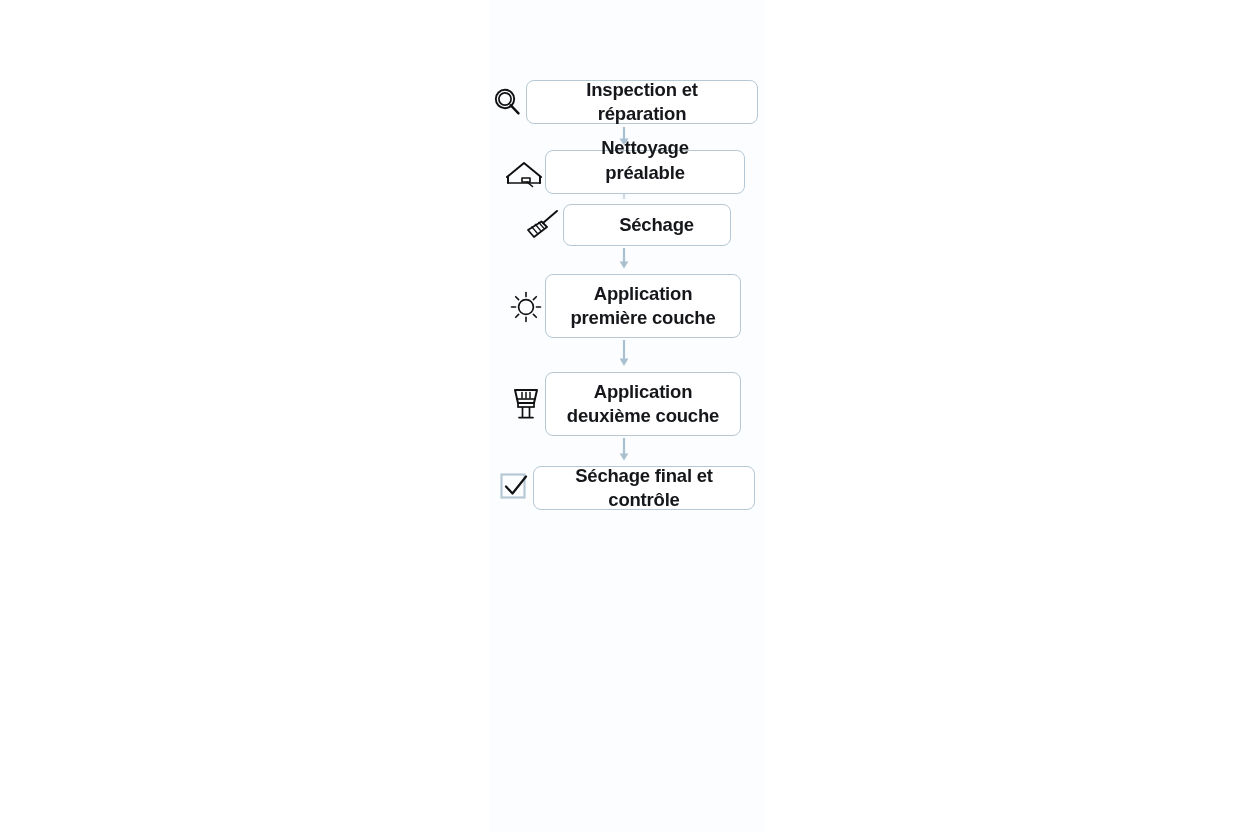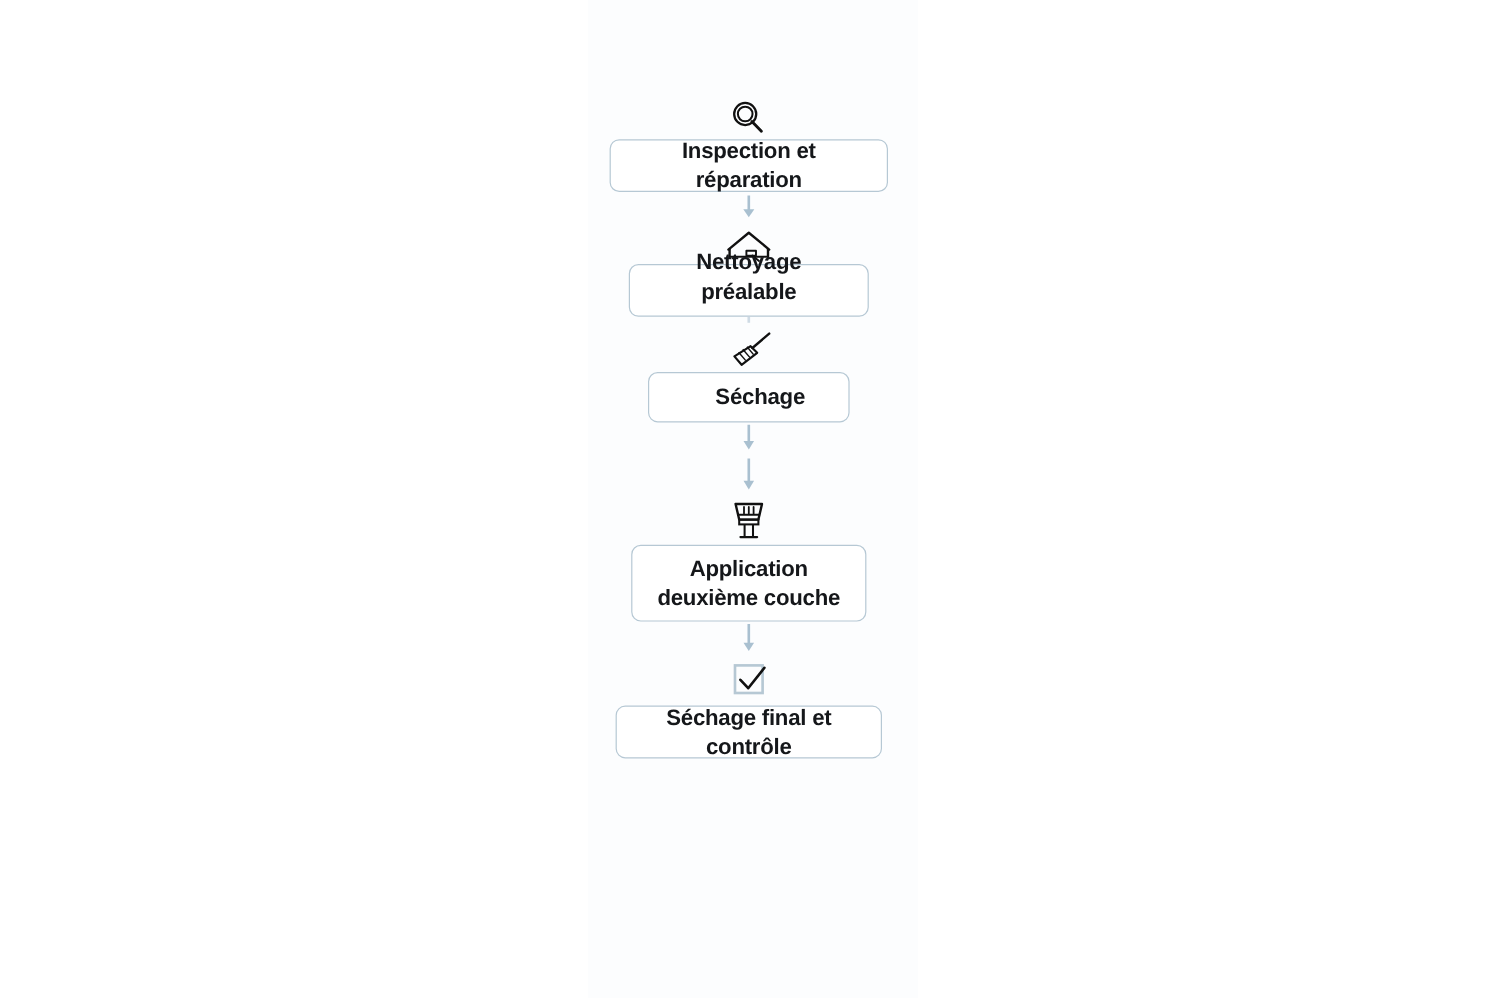--- a/index.html
+++ b/index.html
@@ -49,21 +49,21 @@
     top: 0;
     width: 1248px;
     height: 832px;
     display: flex;
     flex-direction: column;
     align-items: center;
   }
 
   .step {
     display: flex;
-    flex-direction: column;
+    flex-direction: row;
     align-items: center;
   }
 
   .node {
     box-sizing: border-box;
     border: 1.3px solid #b6c8d4;
     border-radius: 8px;
     background: #ffffff;
     color: #15171a;
     font-size: 18.5px;
@@ -164,20 +164,40 @@
     </div>
   </div>
 
   <div class="arrow-slot" style="height:28px;">
     <svg width="16" height="26" viewBox="0 0 16 26" fill="none">
       <line x1="8" y1="1" x2="8" y2="16" stroke="#a9c0d0" stroke-width="2.2"></line>
       <path d="M3.6 14.6 L8 21.5 L12.4 14.6 Z" fill="#a9c0d0"></path>
     </svg>
   </div>
 
+  <div class="step">
+    <div class="icon-slot" style="height:38px;">
+      <svg width="38" height="36" viewBox="0 0 38 36" fill="none">
+        <circle cx="19" cy="19" r="7.4" stroke="#111111" stroke-width="1.7"></circle>
+        <g stroke="#111111" stroke-width="1.6" stroke-linecap="round">
+          <line x1="19" y1="4.5" x2="19" y2="8.6"></line>
+          <line x1="19" y1="29.4" x2="19" y2="33.5"></line>
+          <line x1="4.5" y1="19" x2="8.6" y2="19"></line>
+          <line x1="29.4" y1="19" x2="33.5" y2="19"></line>
+          <line x1="8.7" y1="8.7" x2="11.6" y2="11.6"></line>
+          <line x1="26.4" y1="26.4" x2="29.3" y2="29.3"></line>
+          <line x1="29.3" y1="8.7" x2="26.4" y2="11.6"></line>
+          <line x1="11.6" y1="26.4" x2="8.7" y2="29.3"></line>
+        </g>
+      </svg>
+    </div>
+    <div class="node n-w4">
+      <span>Application première couche</span>
+    </div>
+  </div>
 
   <div class="arrow-slot" style="height:34px;">
     <svg width="16" height="32" viewBox="0 0 16 32" fill="none">
       <line x1="8" y1="1" x2="8" y2="21" stroke="#a9c0d0" stroke-width="2.2"></line>
       <path d="M3.6 19.6 L8 27 L12.4 19.6 Z" fill="#a9c0d0"></path>
     </svg>
   </div>
 
   <div class="step">
     <div class="icon-slot" style="height:40px;">

